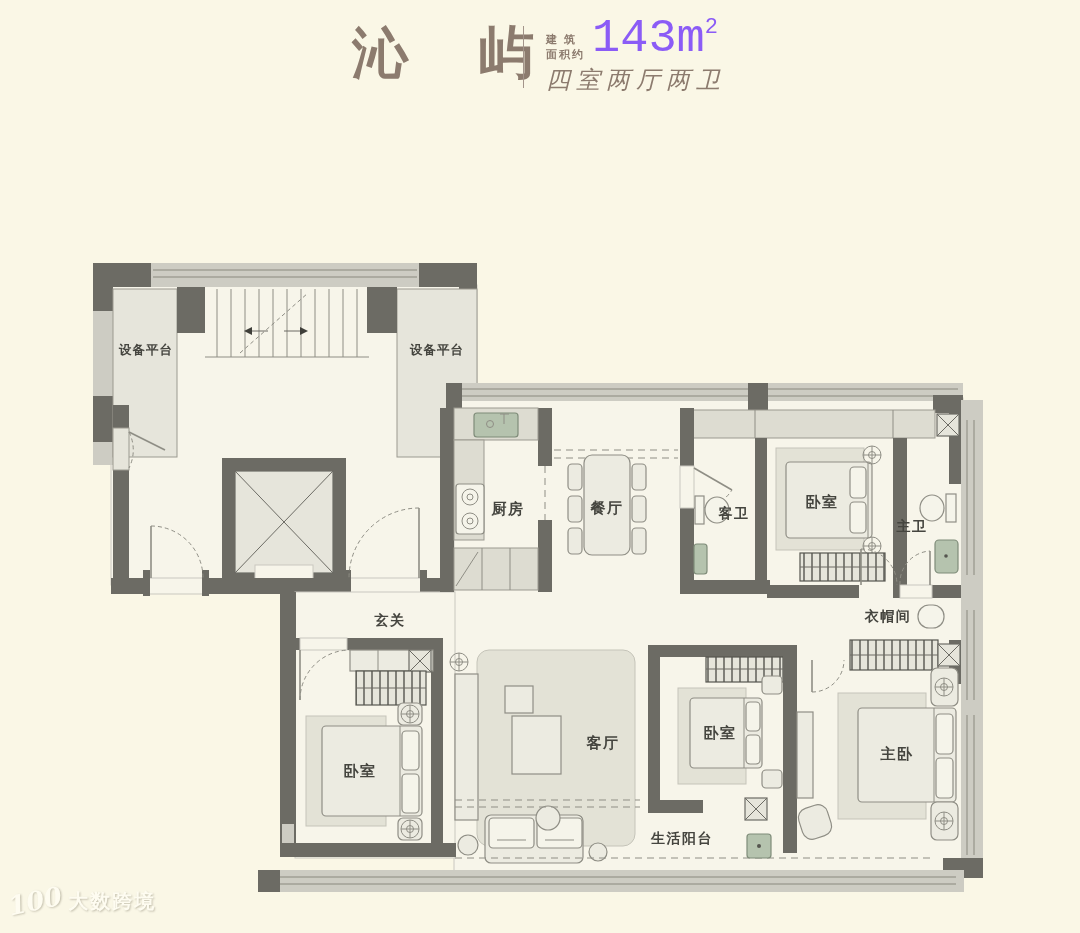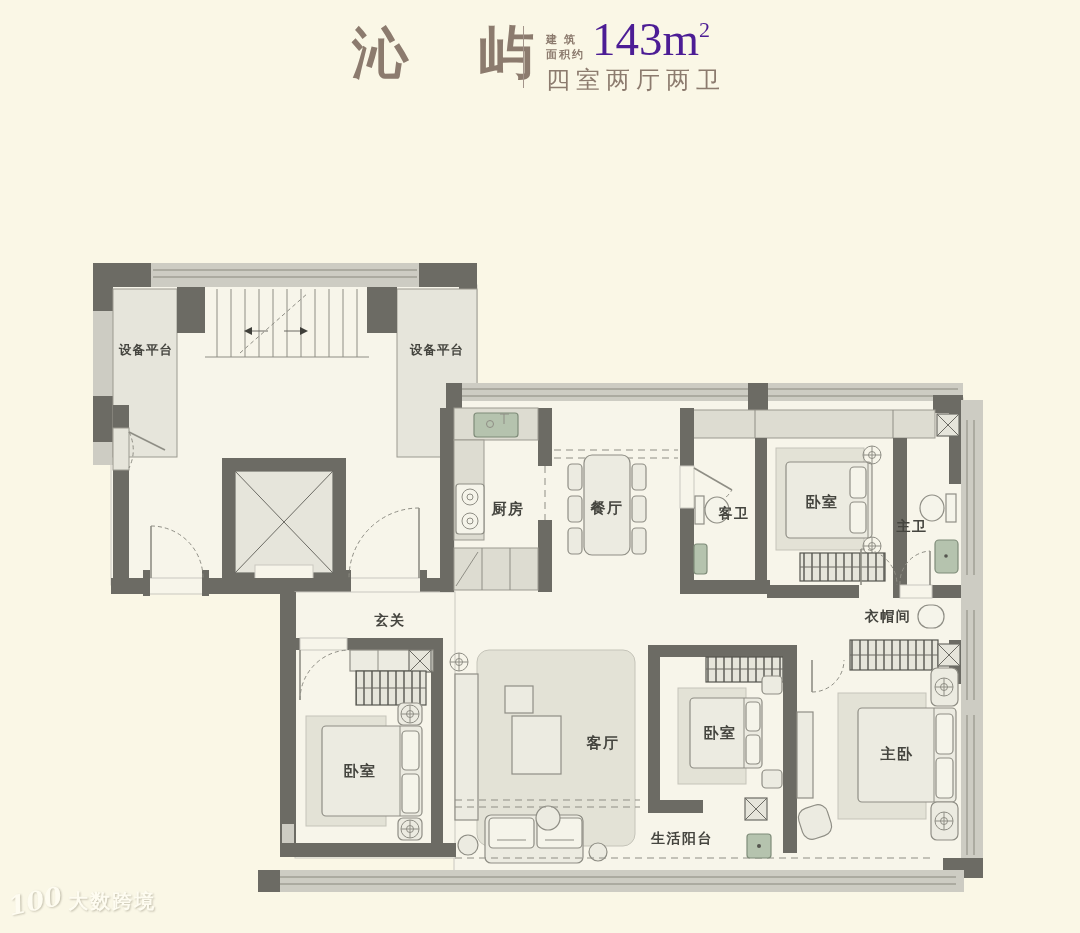--- a/index.html
+++ b/index.html
@@ -16,27 +16,27 @@
     font-size:56px;font-weight:600;color:#8C7B6E;letter-spacing:.45em;white-space:nowrap;
   }
   .hdr-divider{position:absolute;left:523px;top:26px;width:1px;height:62px;background:#A3948a;}
   .hdr-right{position:absolute;left:546px;top:18px;}
   .hdr-arealabel{
     position:absolute;left:0;top:14px;width:44px;
     font-size:11px;line-height:15px;color:#8C7B6E;letter-spacing:2px;font-weight:bold;
   }
   .hdr-areavalue{
     position:absolute;left:46px;top:-6px;
-    font-family:Liberation Serif, serif;
-    font-size:47px;color:#4c1d95;white-space:nowrap;
+    font-family:Liberation Mono, monospace;
+    font-size:47px;color:#8b5cf6;white-space:nowrap;
   }
   .hdr-areavalue sup{font-size:22px;vertical-align:18px;}
   .hdr-layout{
     position:absolute;left:0px;top:46px;width:220px;
-    font-size:24px;color:#8C7B6E;letter-spacing:6px;white-space:nowrap;
+    font-size:24px;color:#8C7B6E;letter-spacing:6px;white-space:nowrap;font-style:italic;
   }
   
   svg.plan{position:absolute;left:0;top:0;}
   .wallD{fill:#6C6B64;}
   .wallL{fill:#CDCCC3;}
   .floor{fill:#F7F5EA;stroke:#C9C8BF;stroke-width:1;}
   .room{fill:#E6E5DB;stroke:#9B9A90;stroke-width:1;}
   .furn{fill:#ECEBE1;stroke:#8F8E85;stroke-width:1.2;}
   .furn2{fill:#DDDCD1;stroke:#9B9A90;stroke-width:1;}
   .rug{fill:#E3E2D6;stroke:#C5C4B9;stroke-width:1;}

